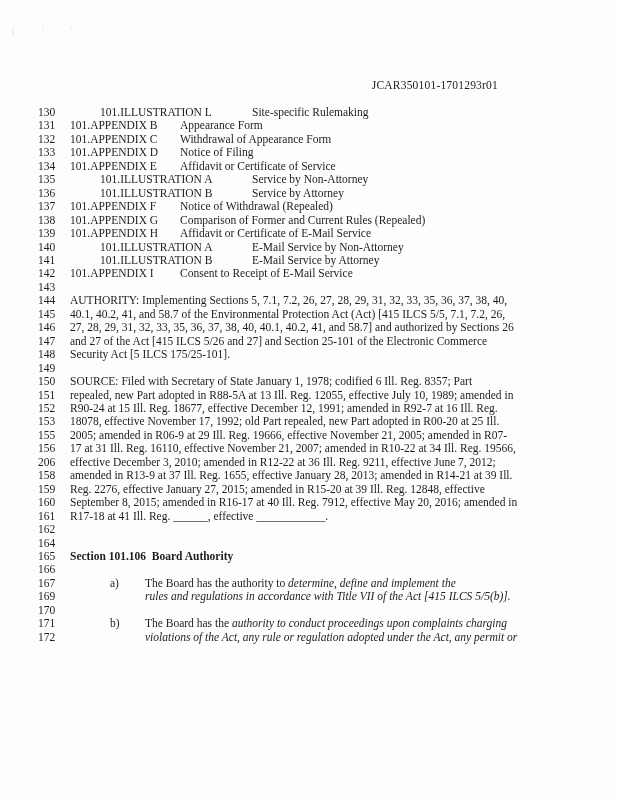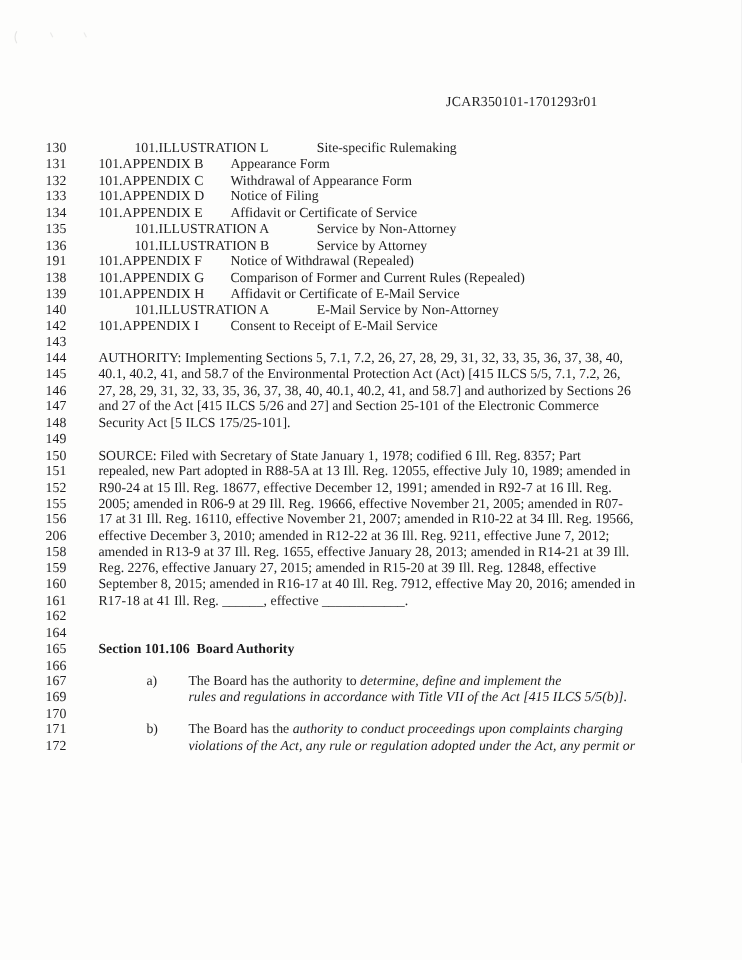--- a/index.html
+++ b/index.html
@@ -13,25 +13,25 @@
     color:#1d1d1f;
     overflow:hidden;
   }
   .doc-ref{
     position:absolute;
     top:79px;right:120px;
     letter-spacing:0.2px;
   }
   .lines{
     position:absolute;
-    top:118px;left:38px;right:38px;
+    top:106px;left:38px;right:38px;
   }
   .line{display:flex;min-height:13.45px;line-height:13.45px;}
   .num{flex:0 0 22px;}
-  .content{flex:1;margin-left:22px;white-space:pre-wrap;}
+  .content{flex:1;margin-left:10px;white-space:pre-wrap;}
   .toc-a .label{display:inline-block;min-width:110px;}
   .toc-i .content{padding-left:30px;}
   .toc-i .label{display:inline-block;min-width:152px;}
   .center .content{text-align:center;}
   .heading .content{font-weight:bold;}
   .clause .content{padding-left:40px;}
   .clause .label{display:inline-block;width:35px;}
   .cont .content{padding-left:75px;}
   .i{font-style:italic;}
   .artifact{
@@ -75,35 +75,39 @@
       </div>
       <div class="line toc-i">
         <span class="num">135</span>
         <span class="content"><span class="label">101.ILLUSTRATION A</span><span class="title">Service by Non-Attorney</span></span>
       </div>
       <div class="line toc-i">
         <span class="num">136</span>
         <span class="content"><span class="label">101.ILLUSTRATION B</span><span class="title">Service by Attorney</span></span>
       </div>
       <div class="line toc-a">
-        <span class="num">191</span>
+        <span class="num">137</span>
         <span class="content"><span class="label">101.APPENDIX F</span><span class="title">Notice of Withdrawal (Repealed)</span></span>
       </div>
       <div class="line toc-a">
         <span class="num">138</span>
         <span class="content"><span class="label">101.APPENDIX G</span><span class="title">Comparison of Former and Current Rules (Repealed)</span></span>
       </div>
       <div class="line toc-a">
         <span class="num">139</span>
         <span class="content"><span class="label">101.APPENDIX H</span><span class="title">Affidavit or Certificate of E-Mail Service</span></span>
       </div>
       <div class="line toc-i">
         <span class="num">140</span>
         <span class="content"><span class="label">101.ILLUSTRATION A</span><span class="title">E-Mail Service by Non-Attorney</span></span>
       </div>
+      <div class="line toc-i">
+        <span class="num">141</span>
+        <span class="content"><span class="label">101.ILLUSTRATION B</span><span class="title">E-Mail Service by Attorney</span></span>
+      </div>
       <div class="line toc-a">
         <span class="num">142</span>
         <span class="content"><span class="label">101.APPENDIX I</span><span class="title">Consent to Receipt of E-Mail Service</span></span>
       </div>
       <div class="line blank">
         <span class="num">143</span>
         <span class="content"></span>
       </div>
       <div class="line text">
         <span class="num">144</span>
@@ -133,20 +137,24 @@
         <span class="num">150</span>
         <span class="content"><span>SOURCE: Filed with Secretary of State January 1, 1978; codified 6 Ill. Reg. 8357; Part</span></span>
       </div>
       <div class="line text">
         <span class="num">151</span>
         <span class="content"><span>repealed, new Part adopted in R88-5A at 13 Ill. Reg. 12055, effective July 10, 1989; amended in</span></span>
       </div>
       <div class="line text">
         <span class="num">152</span>
         <span class="content"><span>R90-24 at 15 Ill. Reg. 18677, effective December 12, 1991; amended in R92-7 at 16 Ill. Reg.</span></span>
+      </div>
+      <div class="line text">
+        <span class="num">153</span>
+        <span class="content"><span>18078, effective November 17, 1992; old Part repealed, new Part adopted in R00-20 at 25 Ill.</span></span>
       </div>
       <div class="line text">
         <span class="num">155</span>
         <span class="content"><span>2005; amended in R06-9 at 29 Ill. Reg. 19666, effective November 21, 2005; amended in R07-</span></span>
       </div>
       <div class="line text">
         <span class="num">156</span>
         <span class="content"><span>17 at 31 Ill. Reg. 16110, effective November 21, 2007; amended in R10-22 at 34 Ill. Reg. 19566,</span></span>
       </div>
       <div class="line text">

